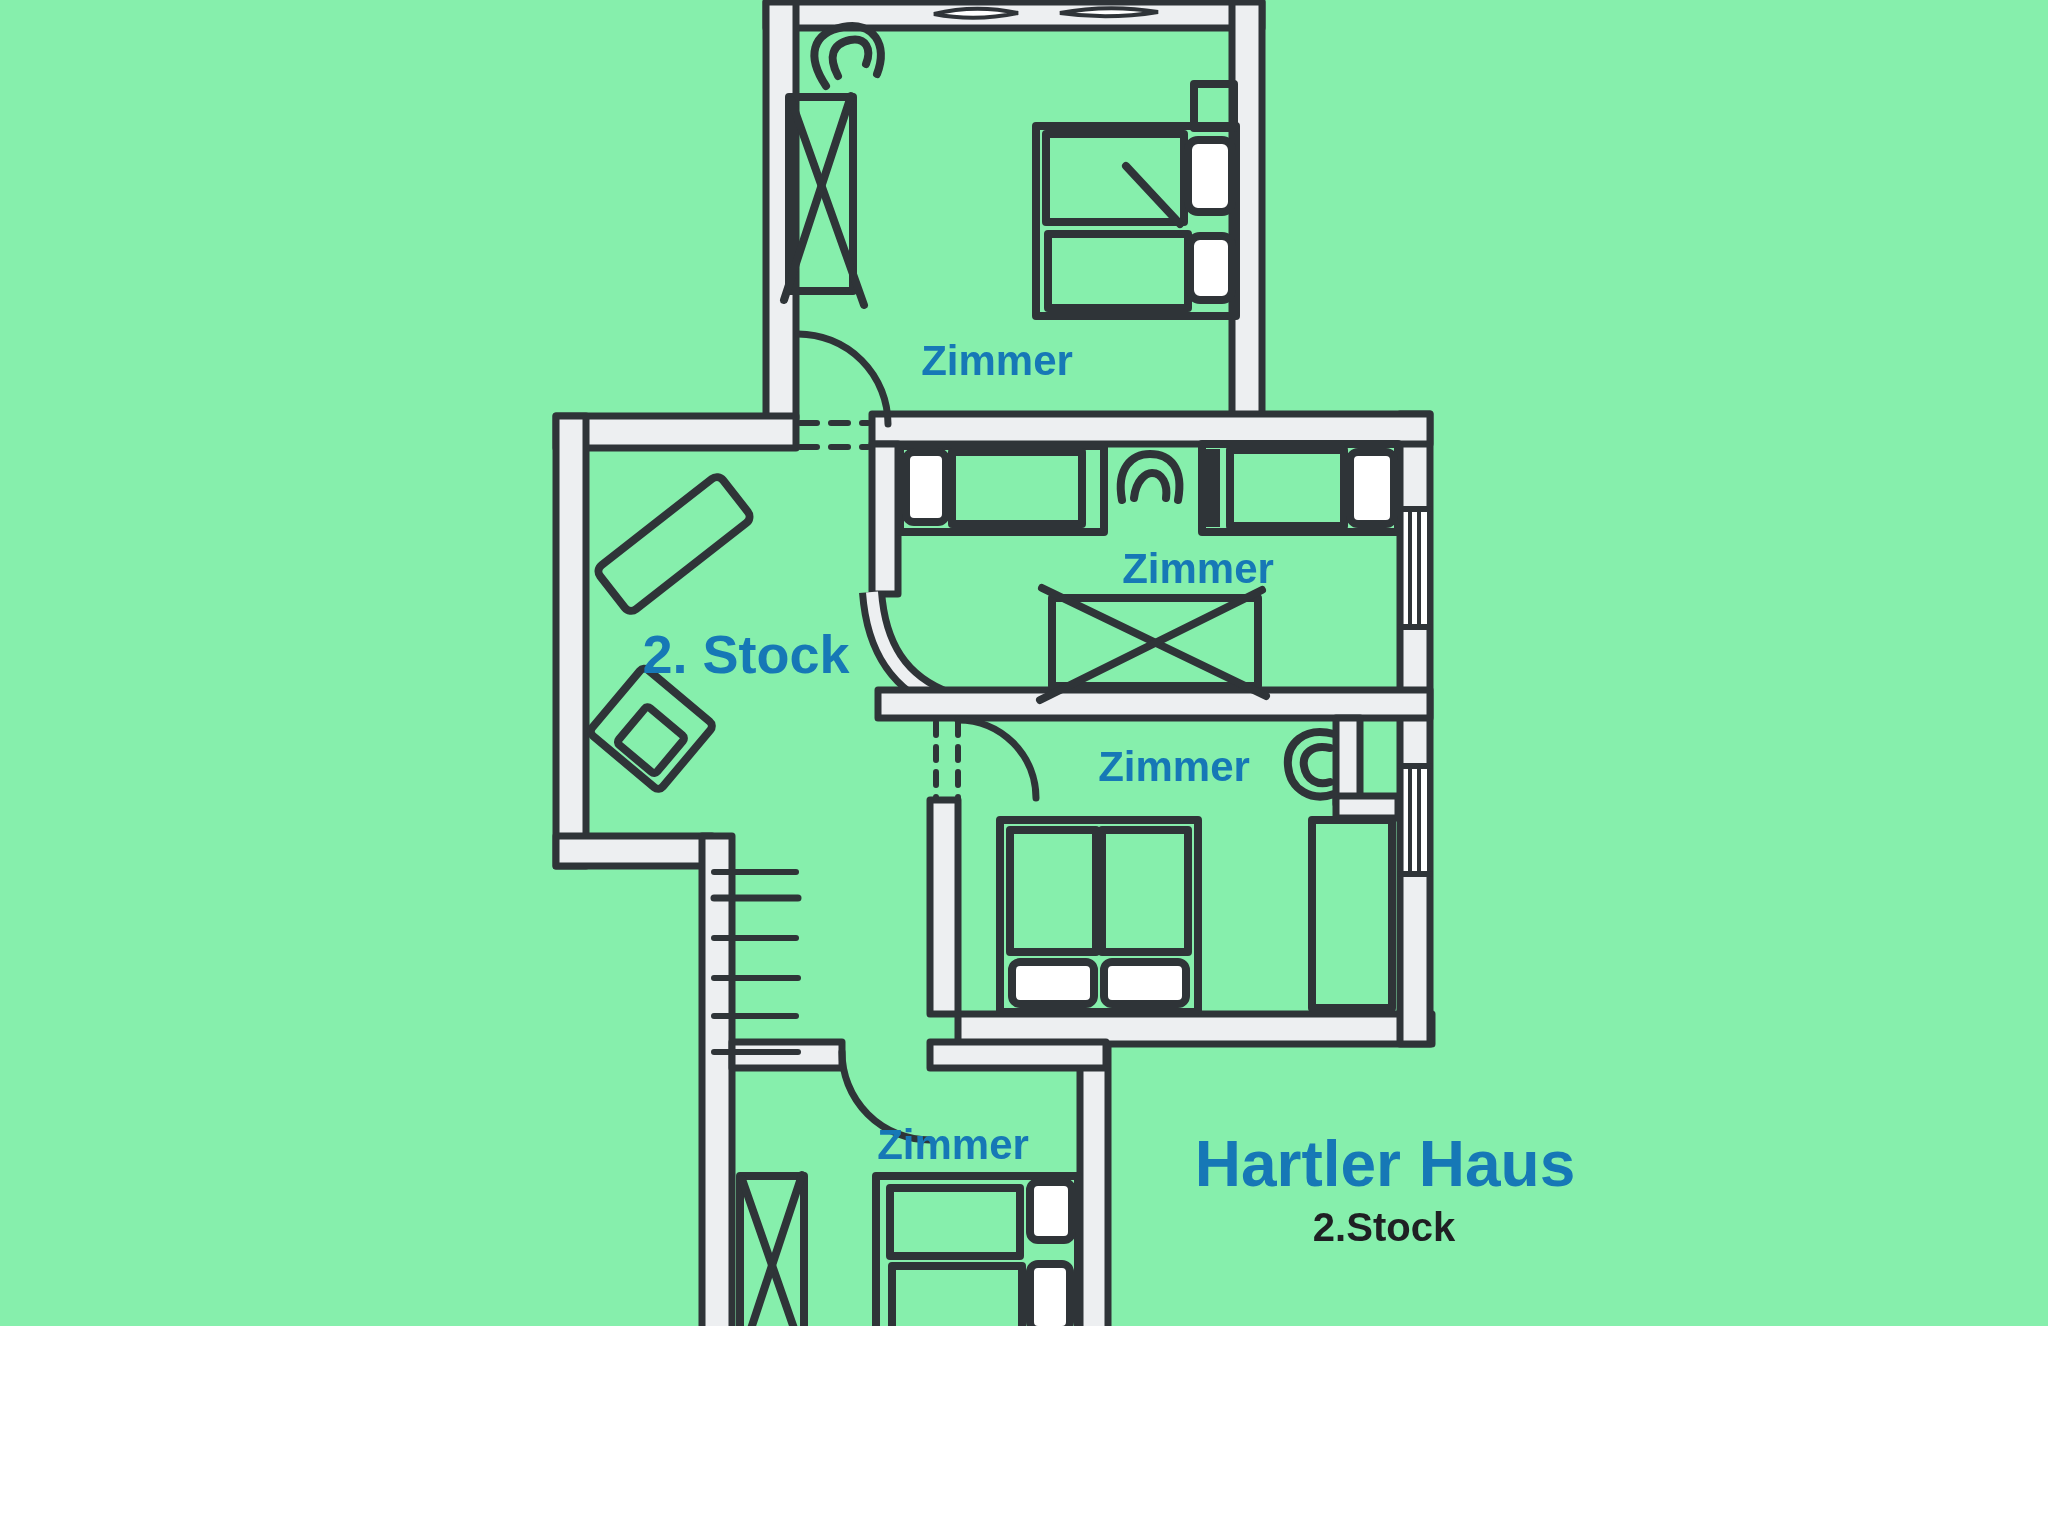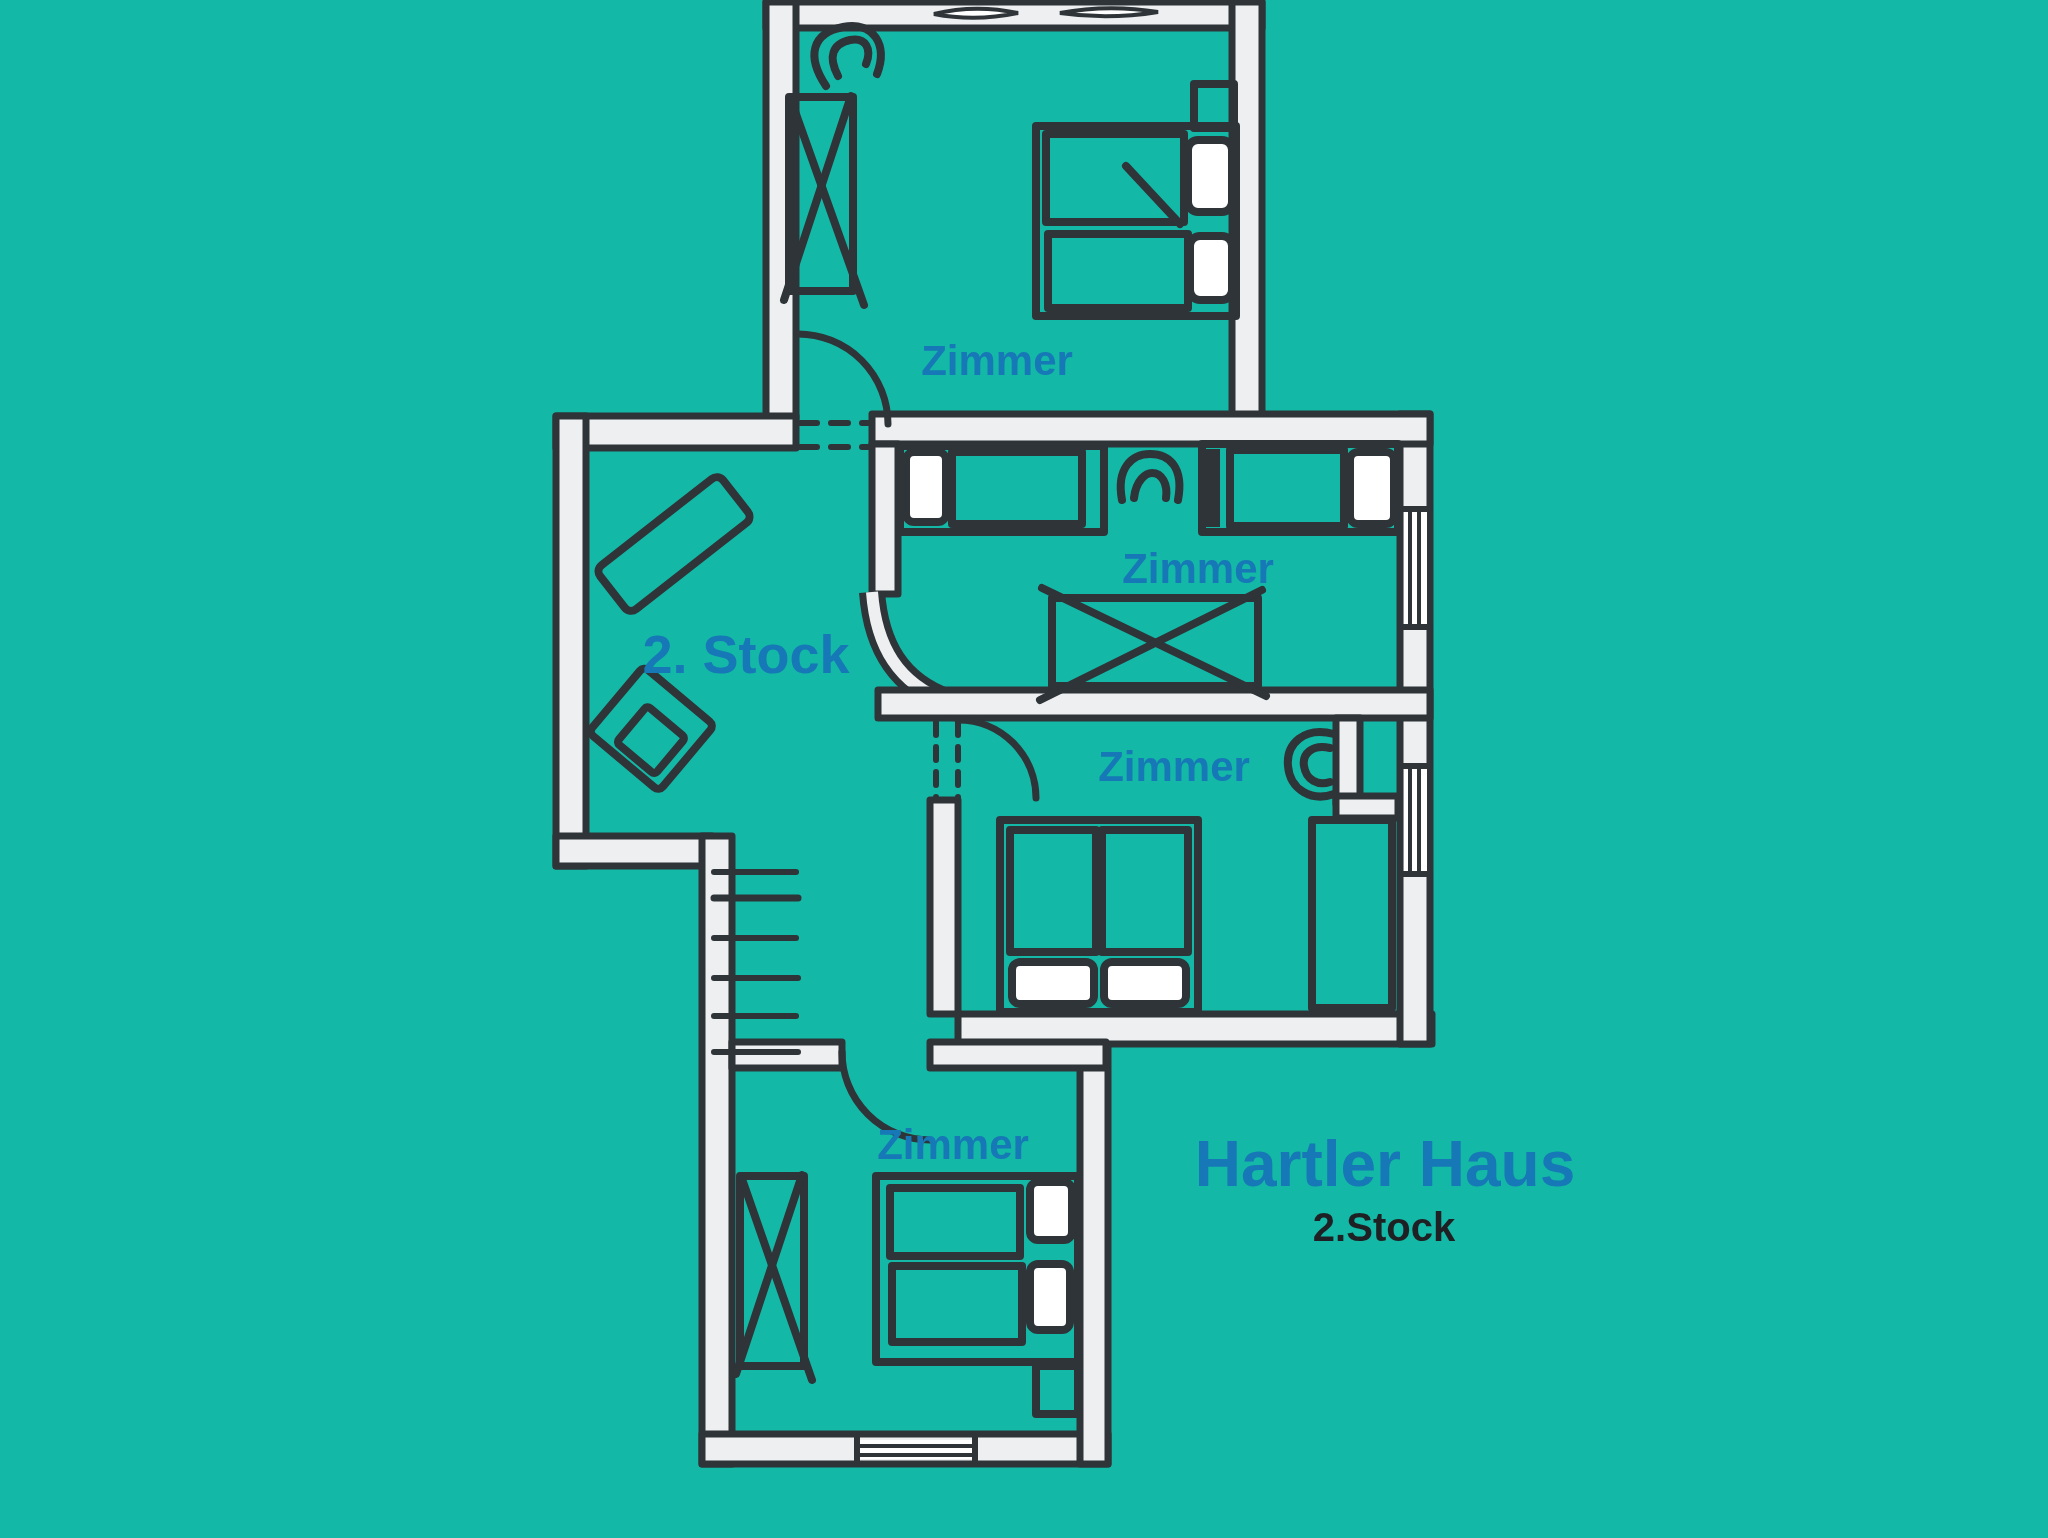--- a/index.html
+++ b/index.html
@@ -1,16 +1,16 @@
 <!DOCTYPE html>
 <html><head>
 <meta charset="utf-8">
 <style>
   html,body{margin:0;padding:0;background:#ffffff;}
-  .stage{position:relative;width:2048px;height:1538px;background:#14b8a6;overflow:hidden;
+  .stage{position:relative;width:2048px;height:1326px;background:#86efac;overflow:hidden;
          font-family:"Liberation Sans", sans-serif;}
   svg{position:absolute;left:0;top:0;}
   .wall{fill:#edeff1;stroke:#2f3438;stroke-width:7;stroke-linejoin:round;}
   .ink{stroke:#2f3438;fill:none;stroke-linecap:round;stroke-linejoin:round;}
   .furn{stroke:#2f3438;stroke-width:8;fill:none;stroke-linejoin:round;stroke-linecap:round;}
   .furnw{stroke:#2f3438;stroke-width:8;fill:#ffffff;stroke-linejoin:round;stroke-linecap:round;}
   .lbl{font-family:"Liberation Sans", sans-serif;font-weight:700;}
 </style>
 </head>
 <body>

